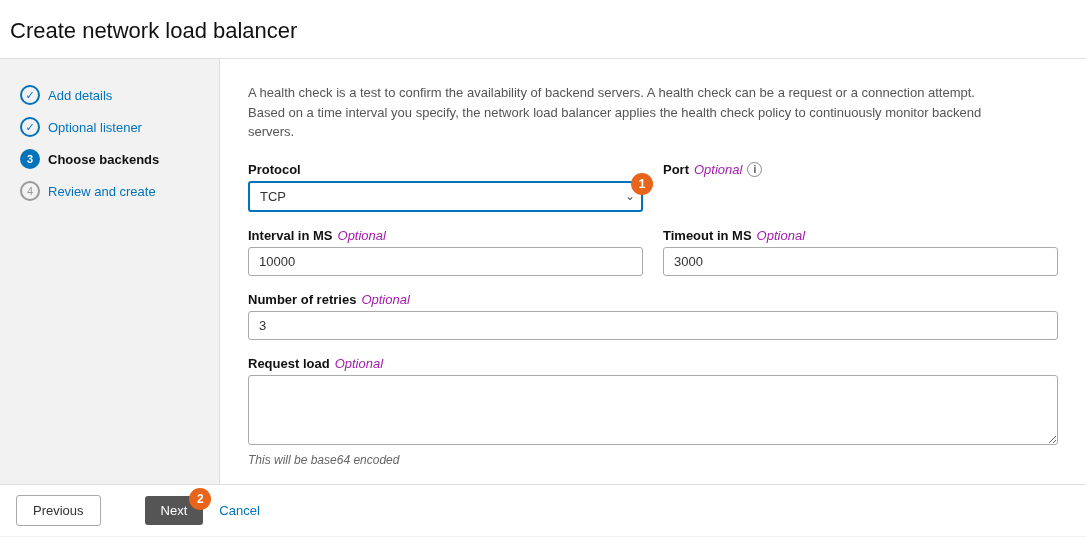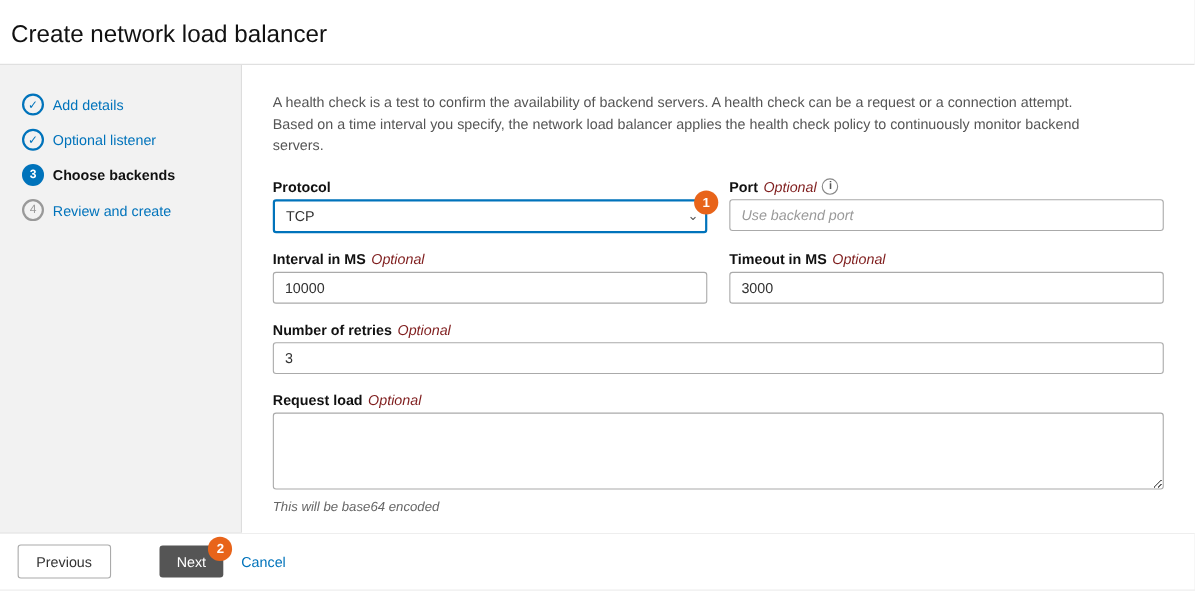--- a/index.html
+++ b/index.html
@@ -109,21 +109,21 @@
     .form-label {
       font-size: 13px;
       font-weight: 600;
       color: #111;
       display: flex;
       align-items: center;
       gap: 5px;
     }
     .form-label .optional {
       font-weight: 400;
-      color: #7f1d1d;
+      color: #a21caf;
       font-style: italic;
     }
     .form-label .info-icon {
       width: 15px;
       height: 15px;
       border-radius: 50%;
       border: 1px solid #888;
       display: inline-flex;
       align-items: center;
       justify-content: center;
@@ -296,21 +296,20 @@
           <div class="badge-circle badge-1">1</div>
         </div>
       </div>
 
       <div class="form-group">
         <label class="form-label">
           <span>Port</span>
           <span class="optional">Optional</span>
           <span class="info-icon">i</span>
         </label>
-        <input type="text" class="form-input" placeholder="Use backend port" style="">
       </div>
     </div>
 
     <div class="form-row">
       <div class="form-group">
         <label class="form-label">
           <span>Interval in MS</span>
           <span class="optional">Optional</span>
         </label>
         <input type="text" class="form-input" value="10000" style="">

